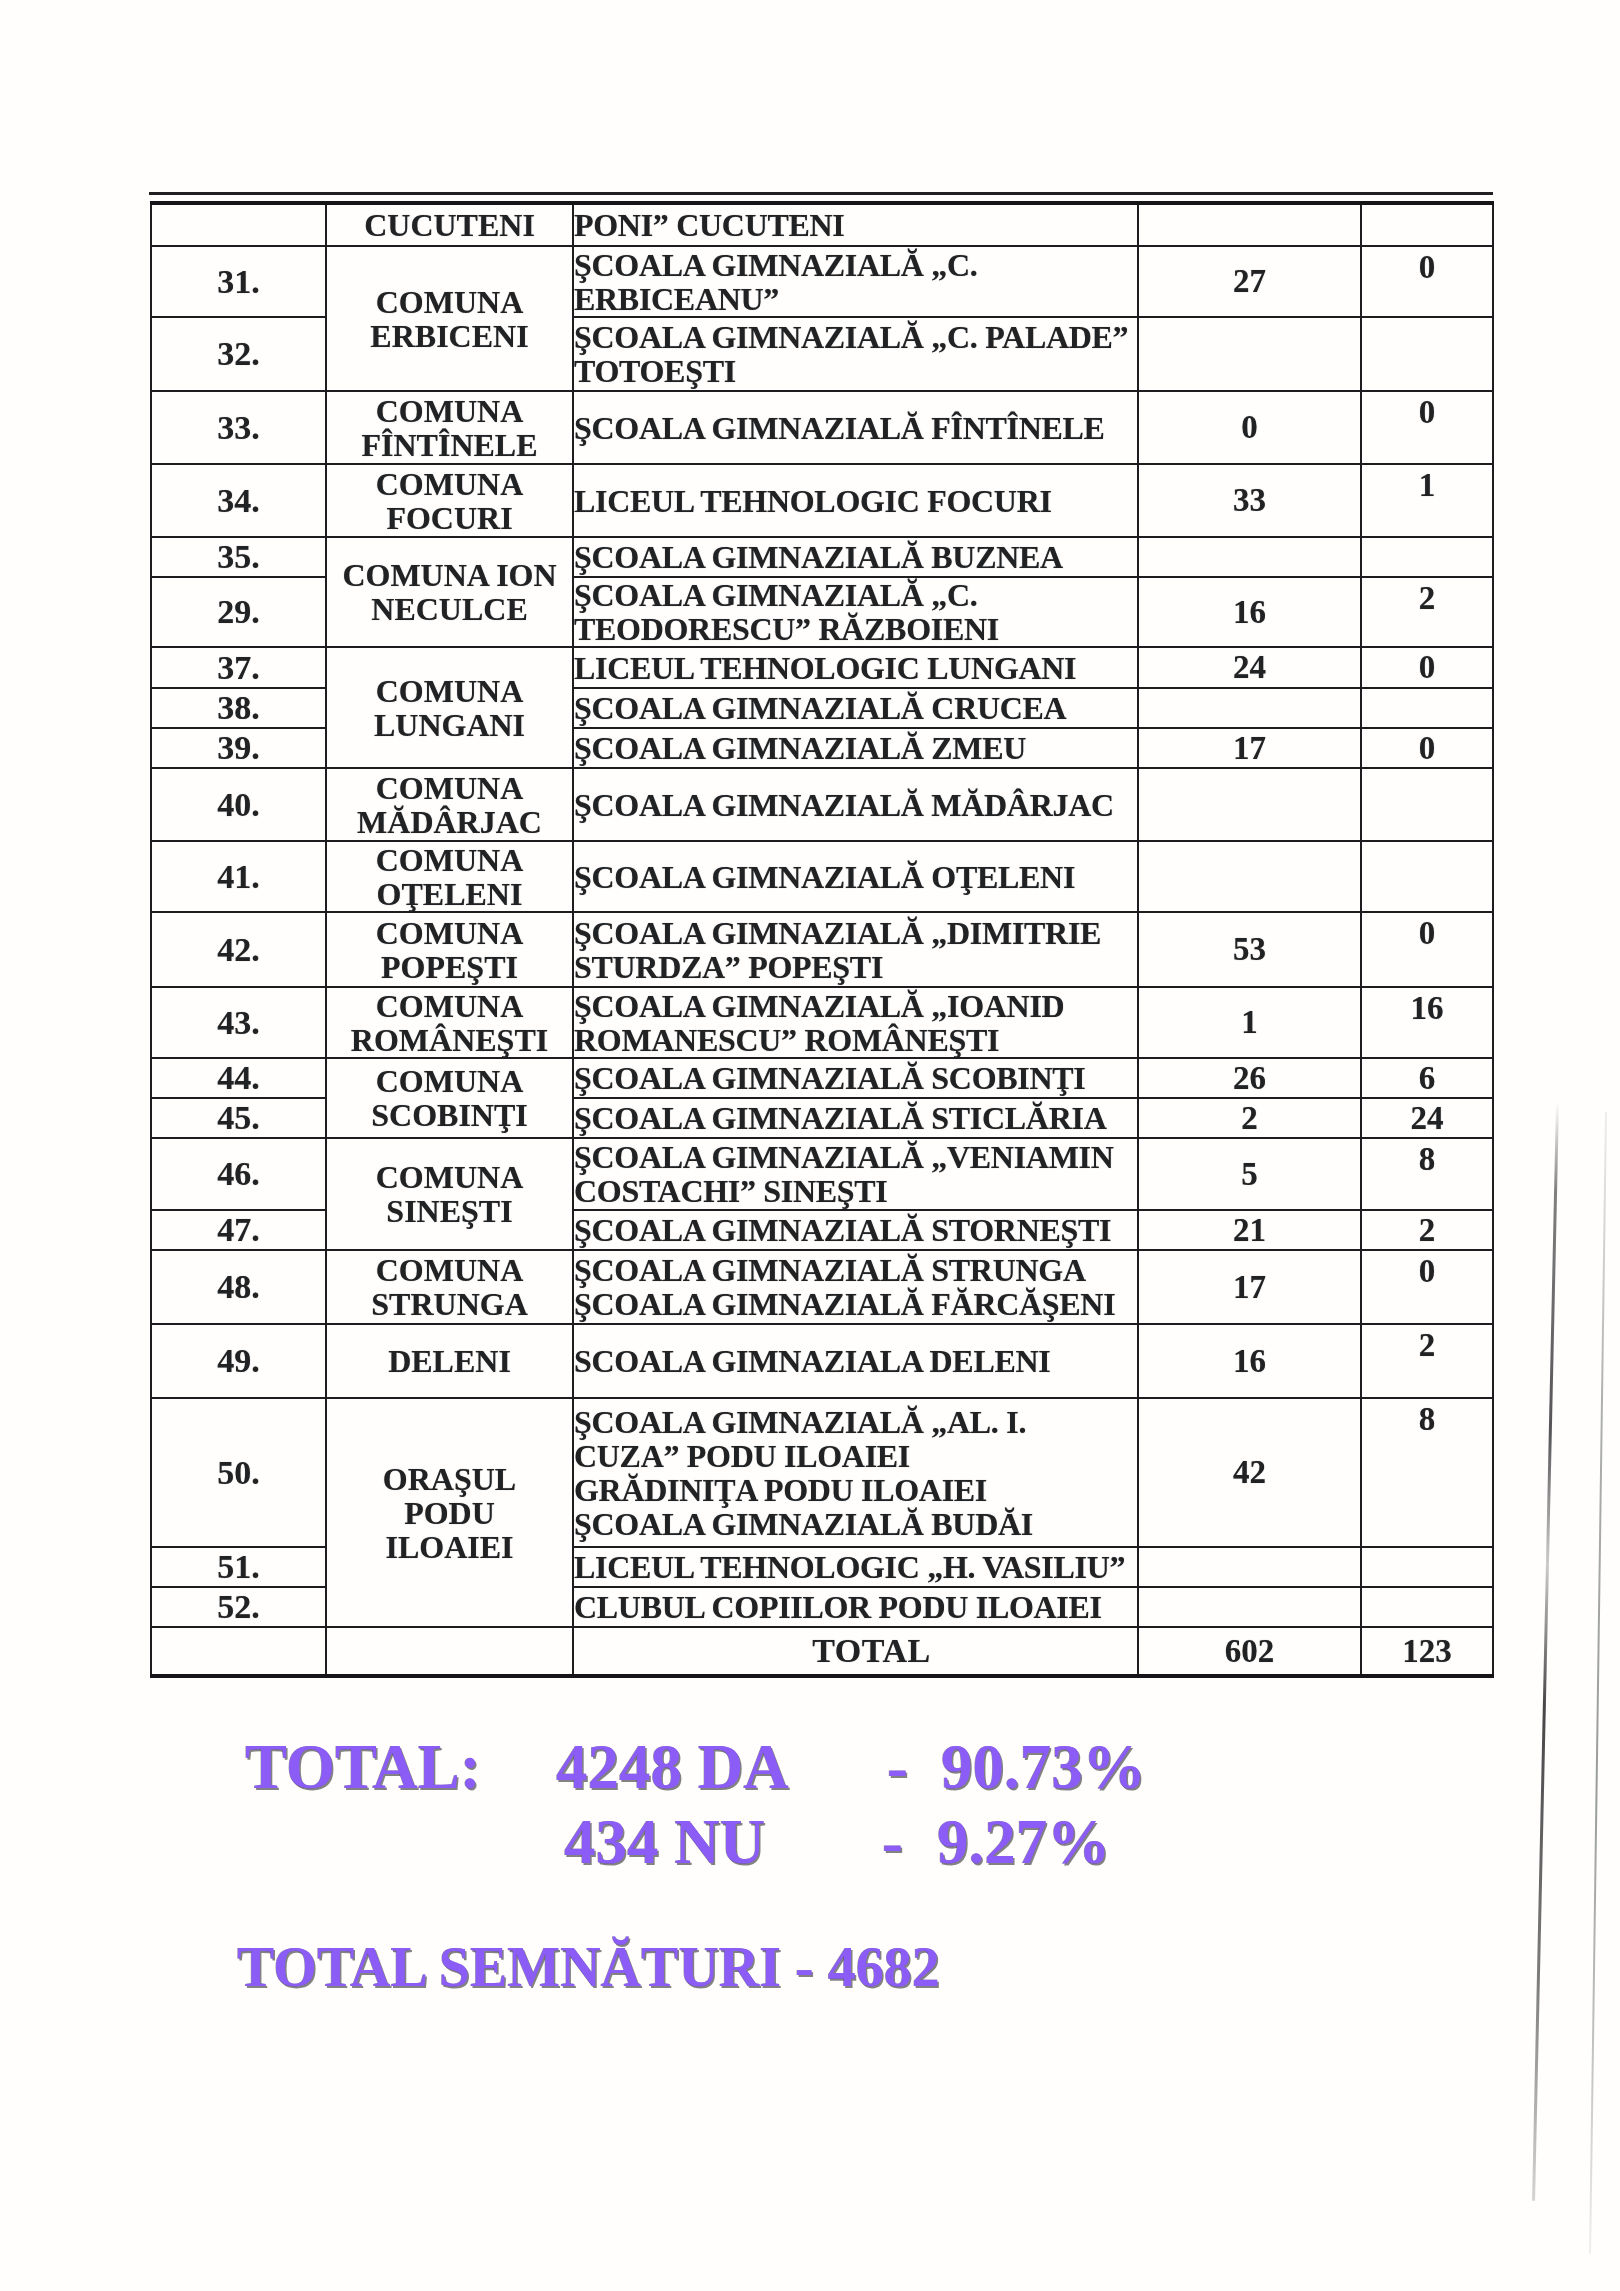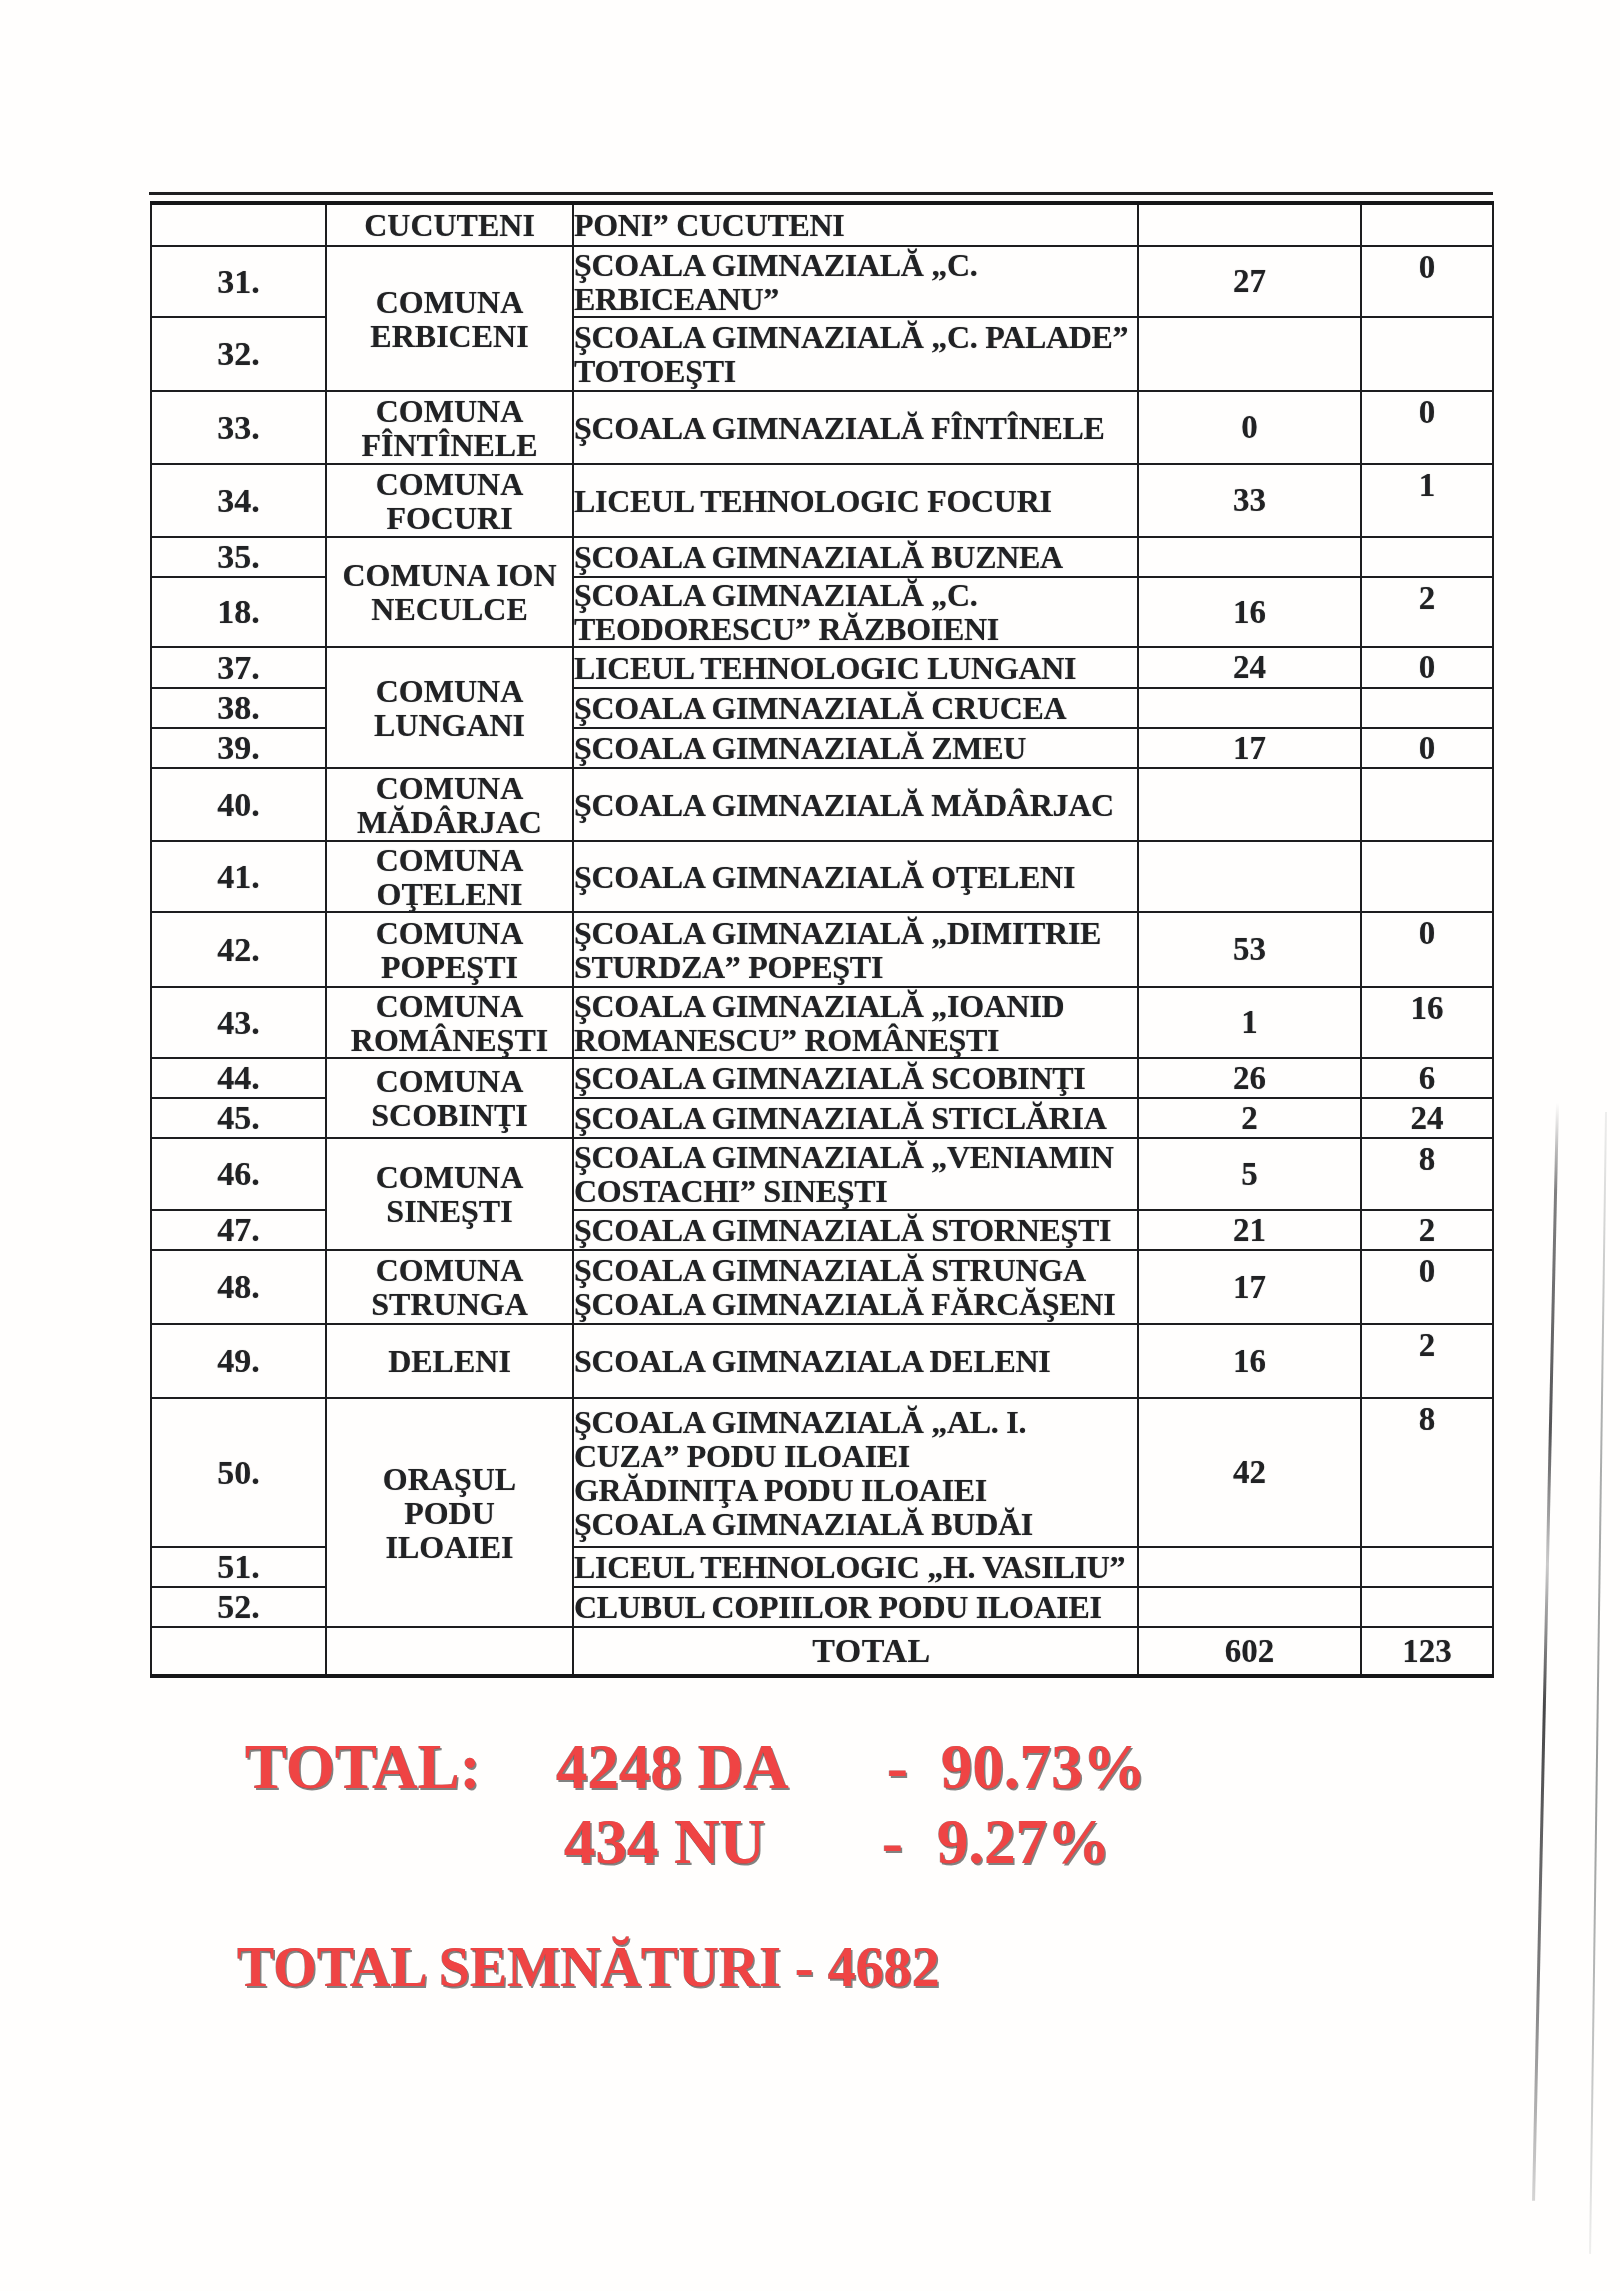--- a/index.html
+++ b/index.html
@@ -86,21 +86,21 @@
 
   
   .summary-line {
     position: absolute;
     left: 0;
     width: 100%;
     height: 78px;
     font-weight: bold;
     font-size: 63px;
     line-height: 1;
-    color: #ef4444;
+    color: #8b5cf6;
     text-shadow: 1.5px 1.5px 0 rgba(25,28,28,0.55), -0.5px -0.5px 0 rgba(25,28,28,0.45);
   }
   .summary-line span { position: absolute; white-space: nowrap; }
   #sum-line-1 { top: 1736px; }
   #sum-line-2 { top: 1811px; }
   #sum-line-3 { top: 1939px; font-size: 56px; }
 
   #sum-line-1 .pos-a { left: 245px; }
   #sum-line-1 .pos-b { left: 556px; }
   #sum-line-1 .pos-c { left: 887px; }
@@ -223,21 +223,21 @@
             <div class="line">COMUNA ION</div>
             <div class="line">NECULCE</div>
           </td>
           <td class="school">
             <div class="line">ŞCOALA GIMNAZIALĂ BUZNEA</div>
           </td>
           <td class="da"></td>
           <td class="nu"></td>
         </tr>
         <tr style="height: 70px;">
-          <td class="num">18.</td>
+          <td class="num">29.</td>
           <td class="school">
             <div class="line">ŞCOALA GIMNAZIALĂ „C.</div>
             <div class="line">TEODORESCU” RĂZBOIENI</div>
           </td>
           <td class="da">16</td>
           <td class="nu top">2</td>
         </tr>
         <tr style="height: 41px;">
           <td class="num">37.</td>
           <td class="commune" rowspan="3">

